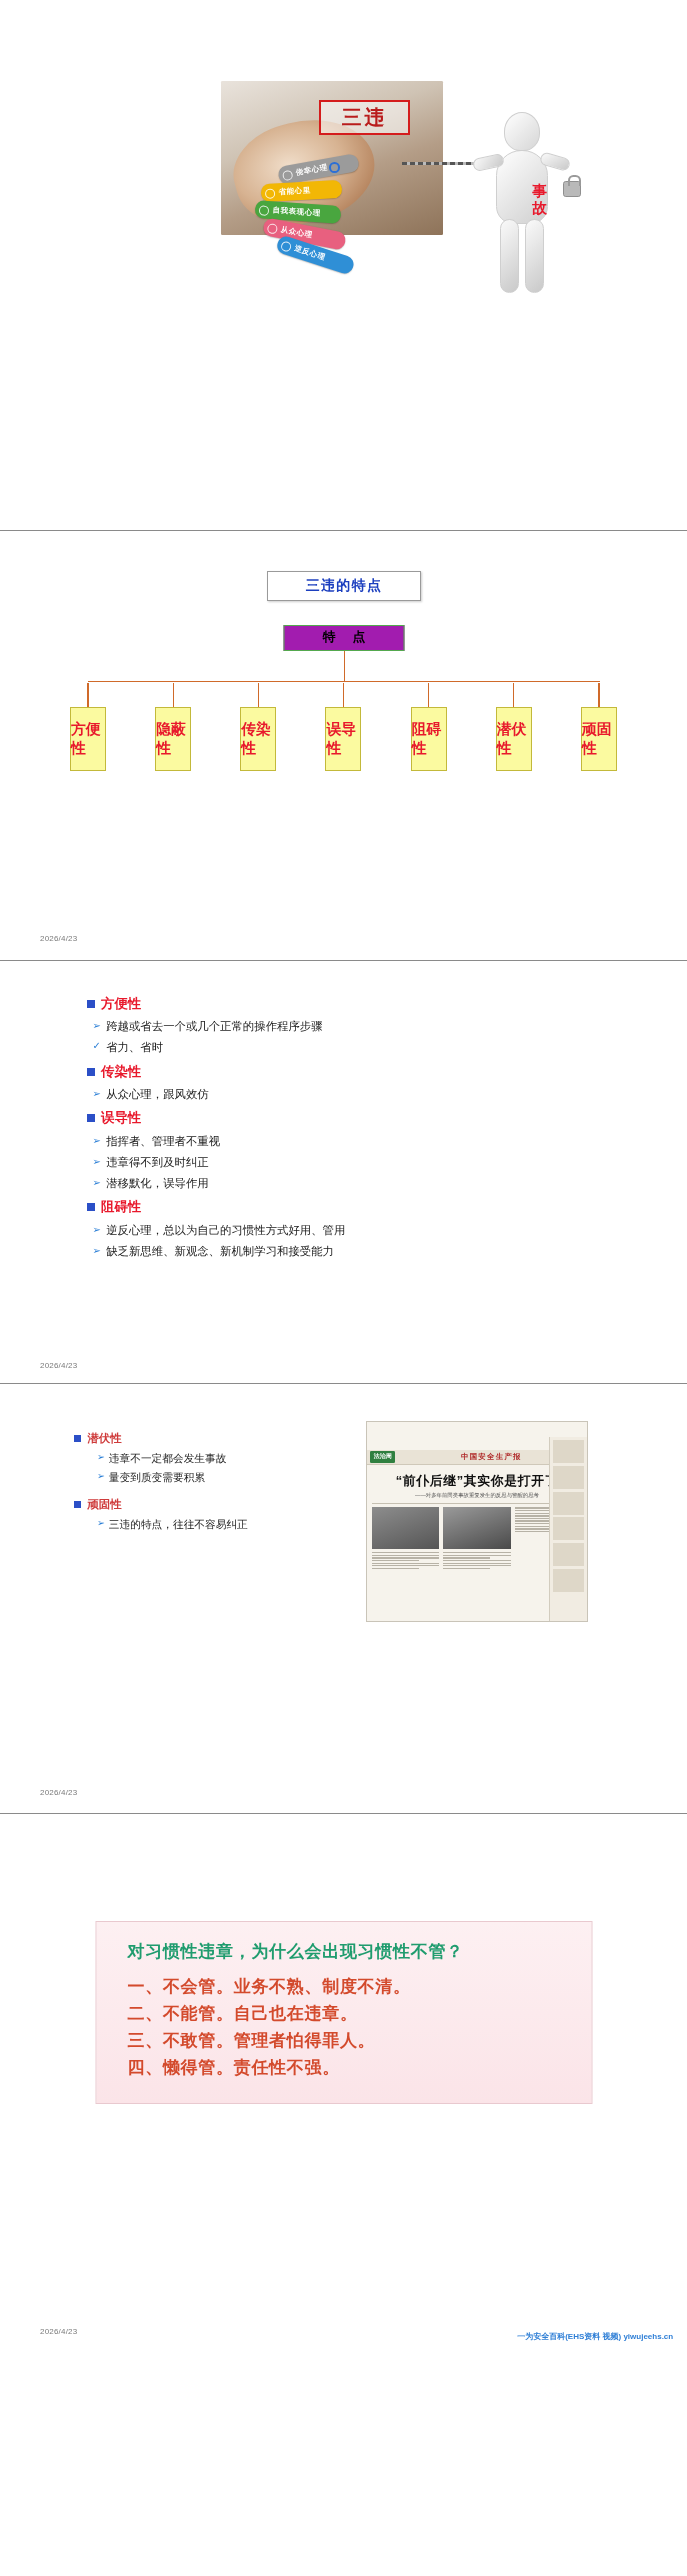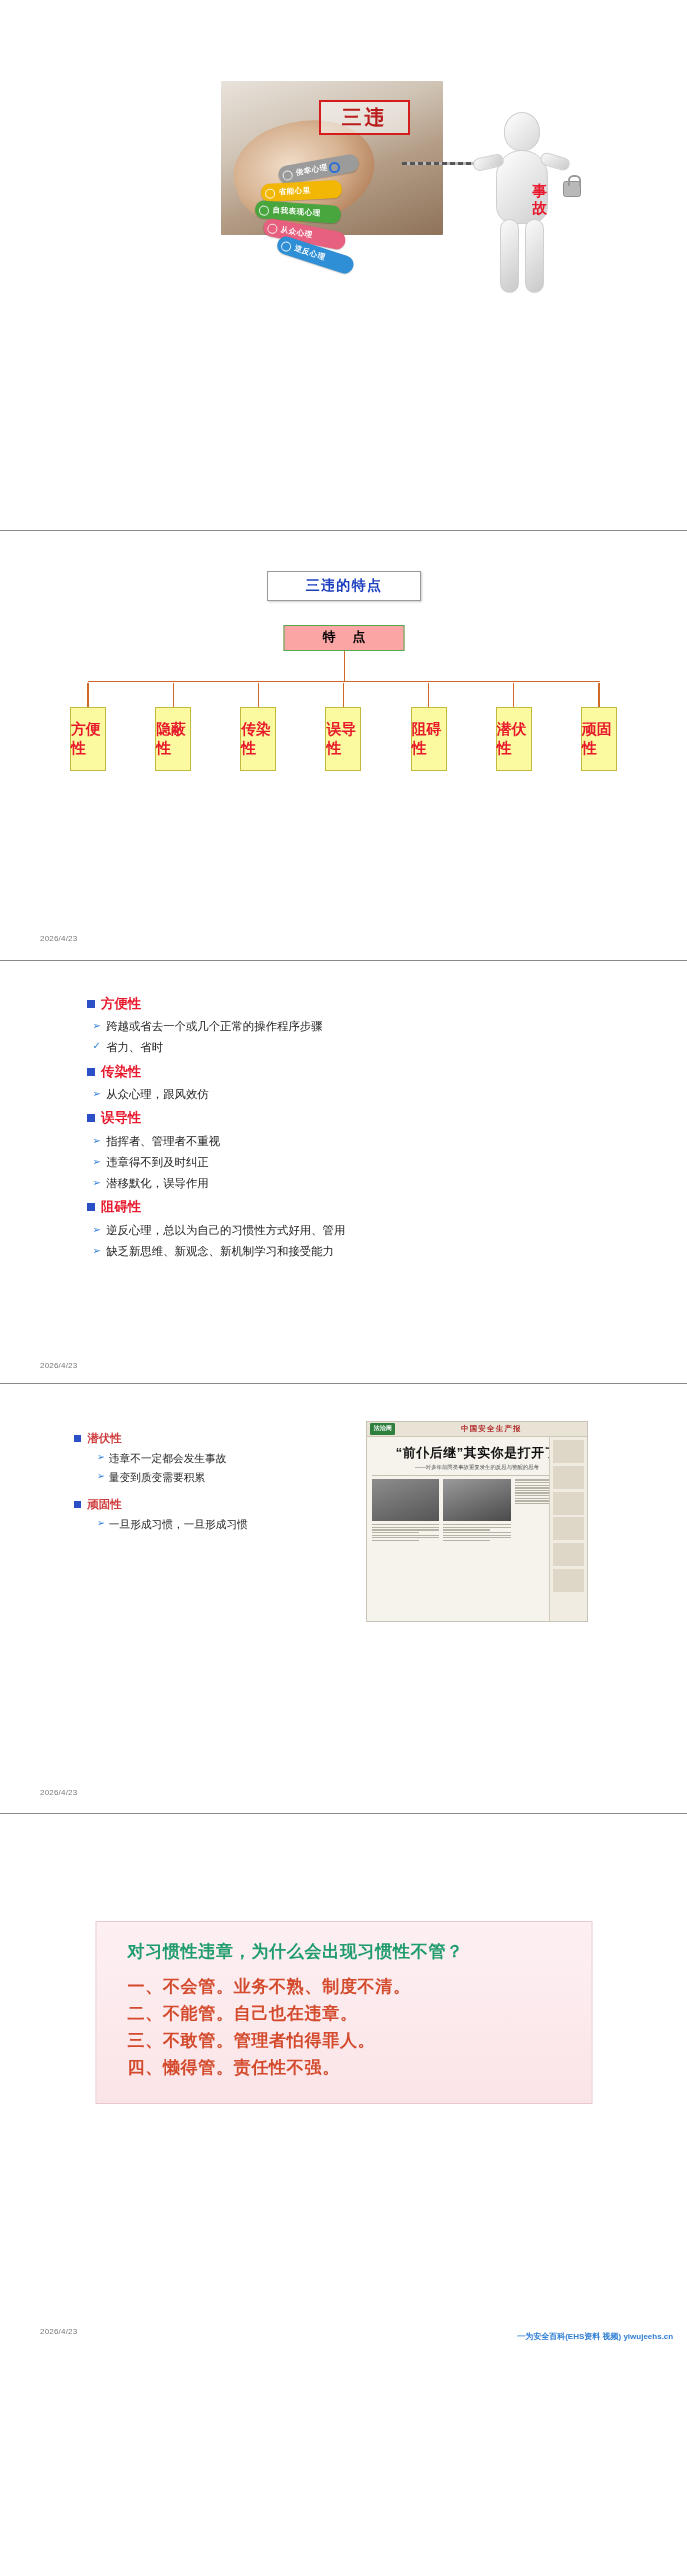--- a/index.html
+++ b/index.html
@@ -231,21 +231,21 @@
     color: #1c3fbf;
     letter-spacing: 1.3px;
     box-shadow: 0.7px 0.7px 2px rgba(0,0,0,0.2);
   }
   .s2-root {
     position: absolute;
     left: 50%;
     transform: translateX(-50%);
     top: 94px;
     width: 121px; height: 25.5px;
-    background: #fca5a5;
+    background: #a21caf;
     border: 0.7px solid #54a84e;
     display: flex;
     align-items: center;
     justify-content: center;
     font-size: 12.8px;
     font-weight: bold;
     color: #000;
     letter-spacing: 6.7px;
     text-indent: 6.7px;
   }
@@ -371,20 +371,21 @@
     color: #6b675f;
   }
   .news-top {
     height: 14.8px;
     background: #e9e3d6;
     border-bottom: 0.7px solid #cfc8b9;
     display: flex;
     align-items: center;
     padding: 0 3.4px;
     gap: 4px;
+    margin-top: 28px;
   }
   .news-badge {
     background: #2f7f3f;
     color: #fff;
     font-size: 6px;
     font-weight: bold;
     padding: 1.3px 3.4px;
     border-radius: 1.3px;
   }
   .news-masthead {
@@ -630,21 +631,21 @@
         <span class="arw">➢</span>
         <span>量变到质变需要积累</span>
       </div>
 
       <div class="s4-h" style="margin-top:12px;">
         <span class="sqr"></span>
         <span>顽固性</span>
       </div>
       <div class="s4-sub">
         <span class="arw">➢</span>
-        <span>一旦形成习惯，一旦形成习惯</span>
+        <span>三违的特点，往往不容易纠正</span>
       </div>
     </div>
 
     <div class="news">
       <div class="news-top">
         <span class="news-badge">法治周</span>
         <span class="news-masthead">中国安全生产报</span>
       </div>
       <div class="news-head">“前仆后继”其实你是打开了</div>
       <div class="news-sub">——对多年前同类事故重复发生的反思与警醒的思考</div>

